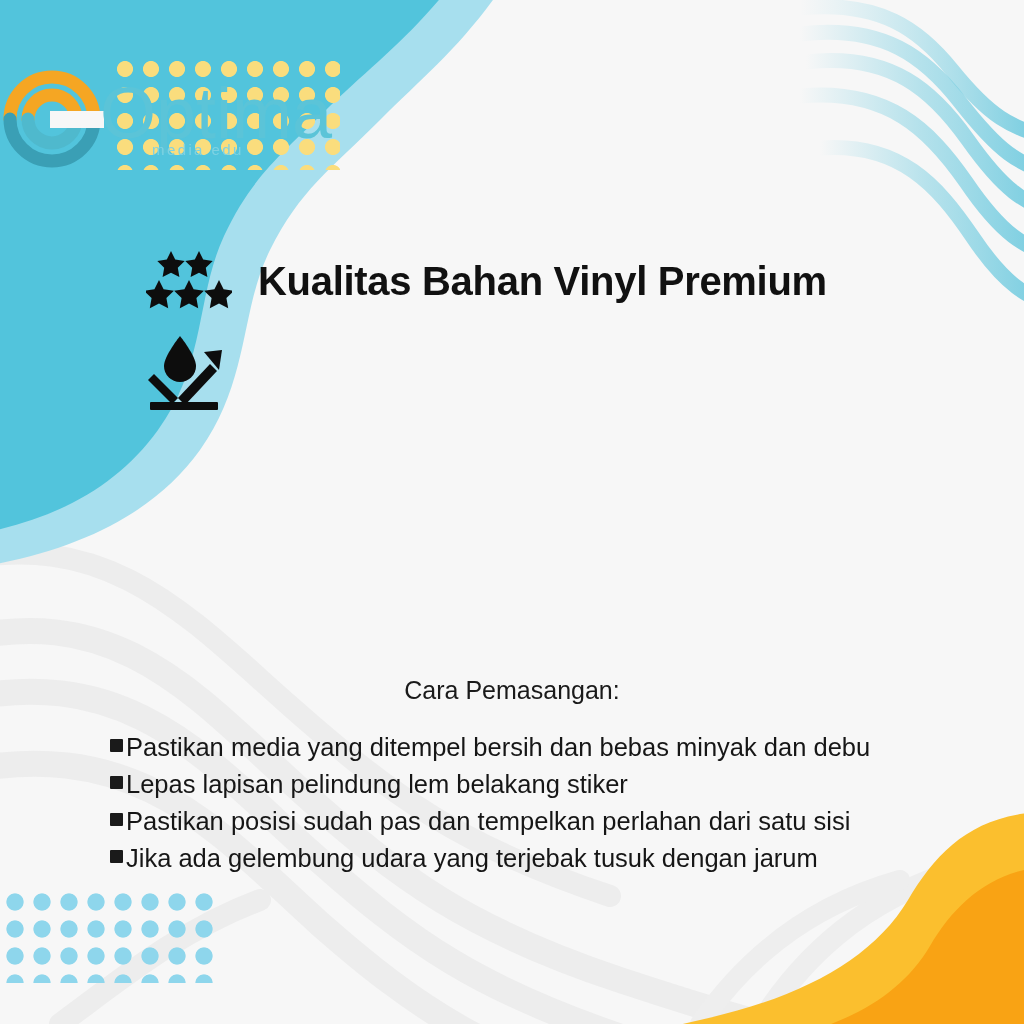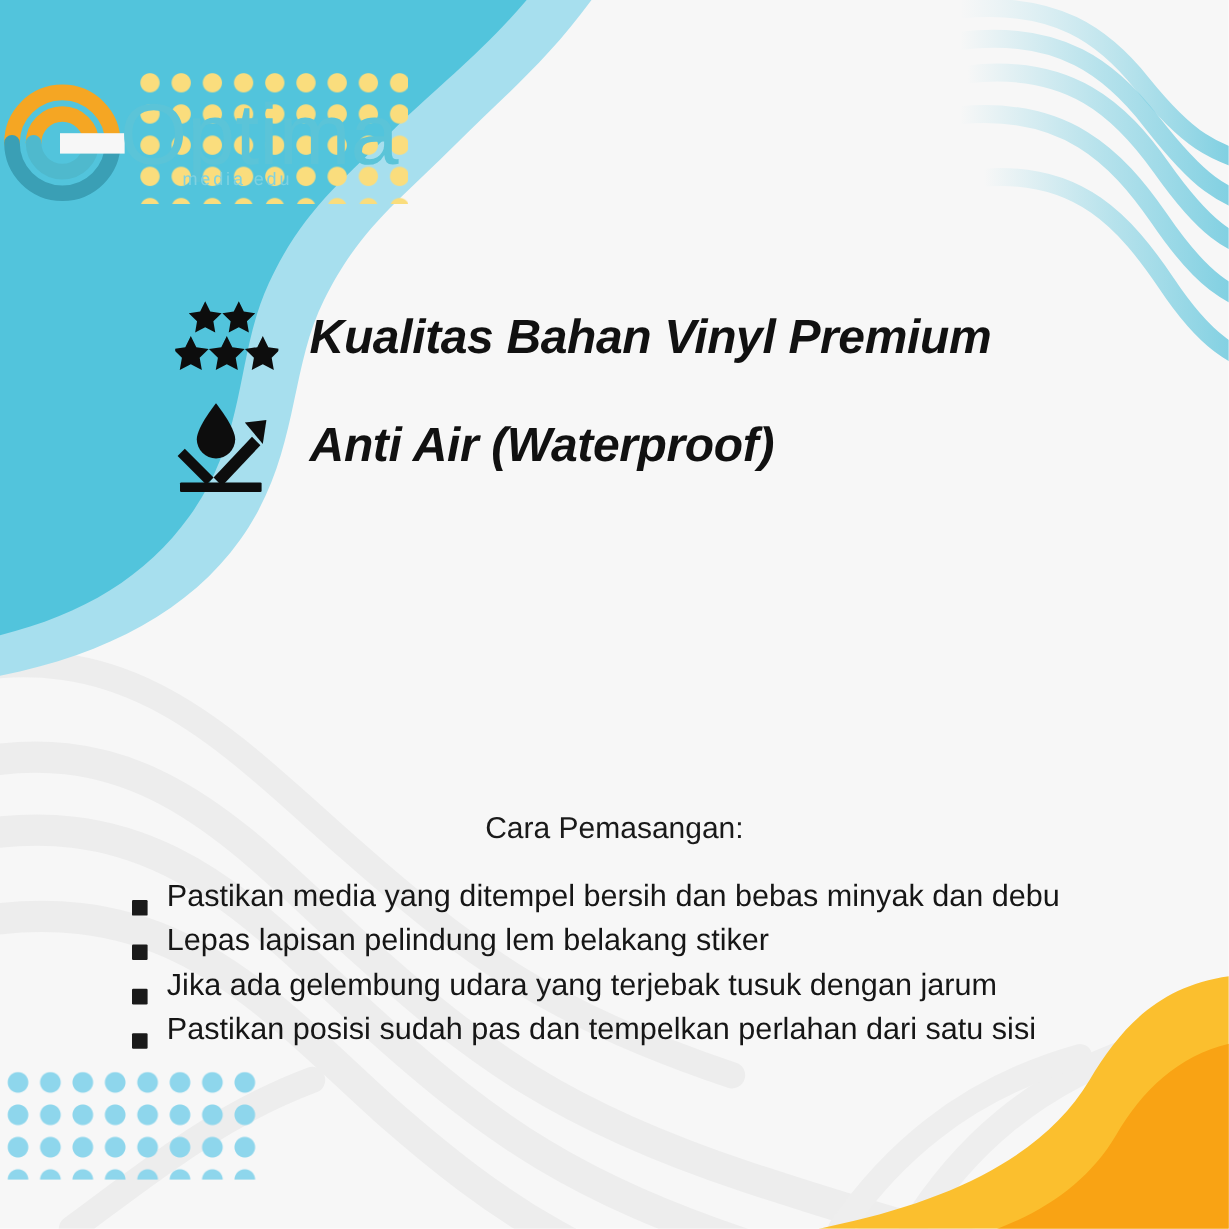--- a/index.html
+++ b/index.html
@@ -91,21 +91,20 @@
   .features {
     position: absolute;
     left: 146px;
     top: 236px;
     width: 840px;
   }
   .feature-row {
     display: flex;
     align-items: center;
     height: 90px;
-    font-style: italic;
   }
   .feature-icon {
     width: 112px;
     min-width: 112px;
     display: flex;
     align-items: center;
     justify-content: flex-start;
   }
   .feature-label {
     font-size: 40px;
@@ -127,22 +126,22 @@
     color: #1a1a1a;
   }
   .howto-list {
     position: absolute;
     left: 110px;
     top: 731px;
     width: 850px;
   }
   .howto-item {
     display: flex;
-    align-items: flex-end;
-    gap: 16px;
+    align-items: center;
+    gap: 3px;
     margin-bottom: 3px;
   }
   .howto-bullet {
     width: 13px;
     height: 13px;
     min-width: 13px;
     background: #1a1a1a;
     border-radius: 1px;
     position: relative;
     top: -2px;
@@ -252,40 +251,39 @@
             <path d="M34,6 C34,6 18,26 18,36 a16,16 0 0 0 32,0 C50,26 34,6 34,6 z"></path>
 
             <path d="M8,44 L32,68 L26,74 L2,50 z"></path>
             <path d="M32,68 L64,34 L71,41 L39,75 z"></path>
             <path d="M58,22 L76,20 L73,40 z"></path>
 
             <rect x="4" y="72" width="68" height="8" rx="1"></rect>
           </g>
         </svg>
       </span>
-      <span class="feature-label">Anti Air (Waterproof)</span>
     </div>
 
 
   </div>
 
   <div class="howto-title">Cara Pemasangan:</div>
 
   <div class="howto-list">
     <div class="howto-item">
       <span class="howto-bullet"></span>
       <span class="howto-text">Pastikan media yang ditempel bersih dan bebas minyak dan debu</span>
     </div>
     <div class="howto-item">
       <span class="howto-bullet"></span>
       <span class="howto-text">Lepas lapisan pelindung lem belakang stiker</span>
     </div>
     <div class="howto-item">
       <span class="howto-bullet"></span>
+      <span class="howto-text">Pastikan posisi sudah pas dan tempelkan perlahan dari satu sisi</span>
+    </div>
+    <div class="howto-item">
+      <span class="howto-bullet"></span>
       <span class="howto-text">Jika ada gelembung udara yang terjebak tusuk dengan jarum</span>
     </div>
-    <div class="howto-item">
-      <span class="howto-bullet"></span>
-      <span class="howto-text">Pastikan posisi sudah pas dan tempelkan perlahan dari satu sisi</span>
-    </div>
   </div>
 
 </div>
 
 </body></html>

